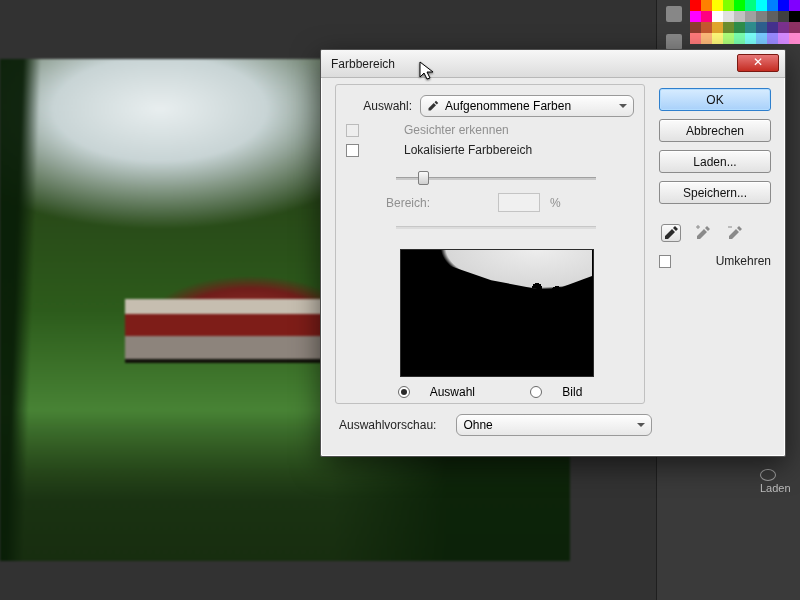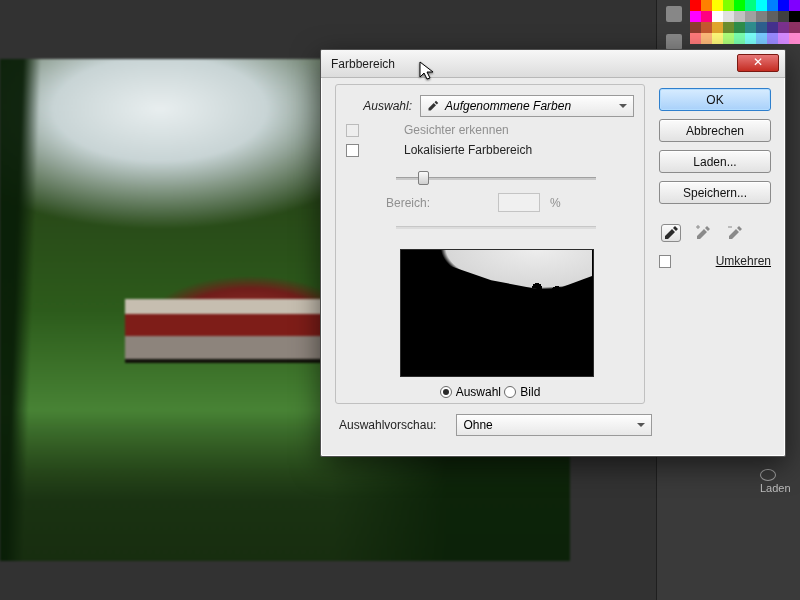--- a/index.html
+++ b/index.html
@@ -62,21 +62,21 @@
     border: 1px solid #7a1912; border-radius: 2px;
     color: #fff; text-align:center; line-height:15px; font-size:12px;
   }
 
   .dialog-body { position: relative; padding: 12px 14px; height: calc(100% - 28px);}
   .groupbox { position: absolute; left: 14px; top: 6px; width: 310px; height: 320px; border: 1px solid #c0c0c0; border-radius: 3px; padding: 10px 10px; }
 
   .row { display:flex; align-items:center; margin-bottom: 6px; gap: 40px; }
   .lbl { color: #232323; }
   .lbl-disabled { color: #909090; }
-  .dd { flex: 1; height: 22px; border: 1px solid #9a9a9a; background: linear-gradient(#fefefe,#e8e8e8); border-radius: 0; display:flex; align-items:center; padding:0 20px 0 6px; position:relative; }
+  .dd { flex: 1; height: 22px; border: 1px solid #9a9a9a; background: linear-gradient(#fefefe,#e8e8e8); border-radius: 6px; display:flex; align-items:center; padding:0 20px 0 6px; position:relative; }
   .dd::after { content:""; position:absolute; right:6px; top:50%; margin-top:-2px; border:4px solid transparent; border-top-color:#555;}
 
   .chk { width:13px; height:13px; border:1px solid #888; background:#fff; margin-right:5px; display:inline-block;}
   .chk-dis { border-color:#bbb; background:#eee; }
 
   .numbox { width: 42px; height: 19px; border: 1px solid #999; background: #fff; text-align:center; font-size: 12px; line-height:17px;}
   .numbox-dis { border-color:#c4c4c4; background:#f0f0f0;}
 
   .slider { position: relative; width: 200px; height: 18px; }
   .slider-track { position:absolute; left:0; right:0; top:8px; height:3px; background:#c9c9c9; border-top:1px solid #a0a0a0;}
@@ -86,29 +86,29 @@
   .preview { position:absolute; left:64px; top:164px; width:194px; height:128px; background:#000; border:1px solid #2c2c2c;}
   .preview .sky { position:absolute; left:36px; top:0; width:155px; height:42px;
       background:
          radial-gradient(circle 6px at 120px 42px, #000 99%, transparent 100%),
          radial-gradient(circle 5px at 100px 38px, #000 99%, transparent 100%),
          radial-gradient(ellipse 130px 56px at 100px -2px, #eeeeee 0%, #d7d7d7 70%, rgba(0,0,0,0) 74%);
       clip-path: polygon(0 0, 100% 0, 100% 62%, 73% 99%, 35% 72%, 2% 30%);
   }
 
   .radio-row { position:absolute; left:0; right:0; top:300px; text-align:center;}
-  .radio { display:inline-flex; align-items:center; gap:4px; margin:0 0;}
+  .radio { display:inline-flex; align-items:center; gap:20px; margin:0 26px;}
   .rdot { width:12px; height:12px; border:1px solid #6a6a6a; border-radius:50%; background:#fff; position:relative;}
   .rdot.on::after{ content:""; position:absolute; left:2px; top:2px; width:6px; height:6px; border-radius:50%; background:#2a2a2a;}
 
   .footer-row { position:absolute; left:18px; top:336px; display:flex; align-items:center; gap:20px; }
   .dd.wide { width: 196px; flex: none; }
 
   
-  .sidecol { position:absolute; left: 338px; top: 10px; width: 112px; text-decoration: underline; }
+  .sidecol { position:absolute; left: 338px; top: 10px; width: 112px; }
   .btn { width: 100%; height: 23px; border: 1px solid #8b8b8b; border-radius: 3px; background: linear-gradient(#fbfbfb,#e2e2e2); font-size:12px; color:#111; margin-bottom: 8px; box-shadow: 0 1px 0 #fff inset; }
   .btn.primary { border: 1px solid #2e7fcd; background: linear-gradient(#d7ecff,#a9d1fa); box-shadow: 0 0 0 1px #b4ddff inset; }
 
   .eyedrops { display:flex; gap:12px; margin: 12px 0 12px 2px; }
   .eyedrops span { width:20px; height:18px; display:inline-flex; align-items:center; justify-content:center; }
   .eyedrops svg { width:16px; height:16px; }
   .eyedrops .eweak svg { opacity:.5; }
   .ebox { background: linear-gradient(#fbfbfb,#e2e2e2); border:1px solid #8b8b8b; border-radius:3px;}
 
   .cursor { position: absolute; left: 418px; top: 61px; width: 20px; height: 20px; pointer-events:none;}
@@ -173,21 +173,21 @@
 
 <div class="dialog">
   <div class="titlebar">
     <span>Farbbereich</span>
     <div class="closebox">✕</div>
   </div>
   <div class="dialog-body">
 
     <div class="groupbox">
 
-      <div class="row" style="justify-content:flex-end; gap:8px;font-style:italic;">
+      <div class="row" style="justify-content:flex-end; gap:8px;">
         <span class="lbl">Auswahl:</span>
         <div class="dd" style="width:214px; flex:none;">
           <span class="eyeico">
             <svg viewBox="0 0 16 16">
                 <path d="M12 1l3 3-2 2-3-3z M9 4l3 3-7 7H2v-3z" fill="#333"></path>
               </svg>
           </span>
           <span>Aufgenommene Farben</span>
         </div>
       </div>

